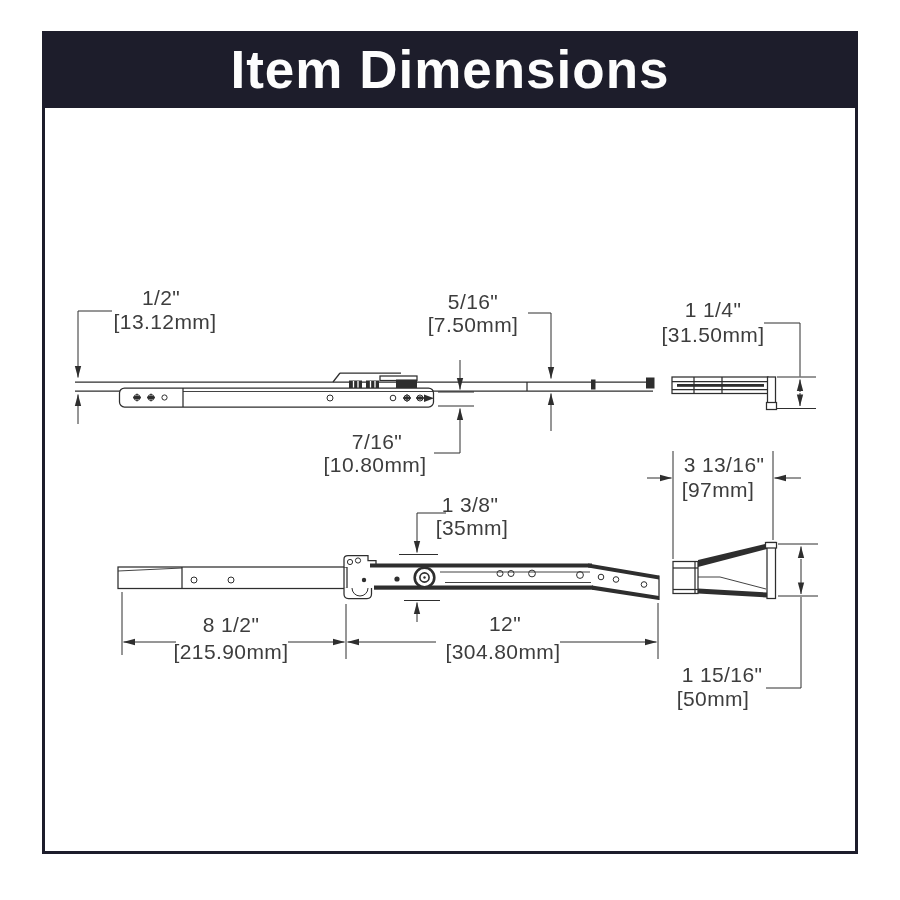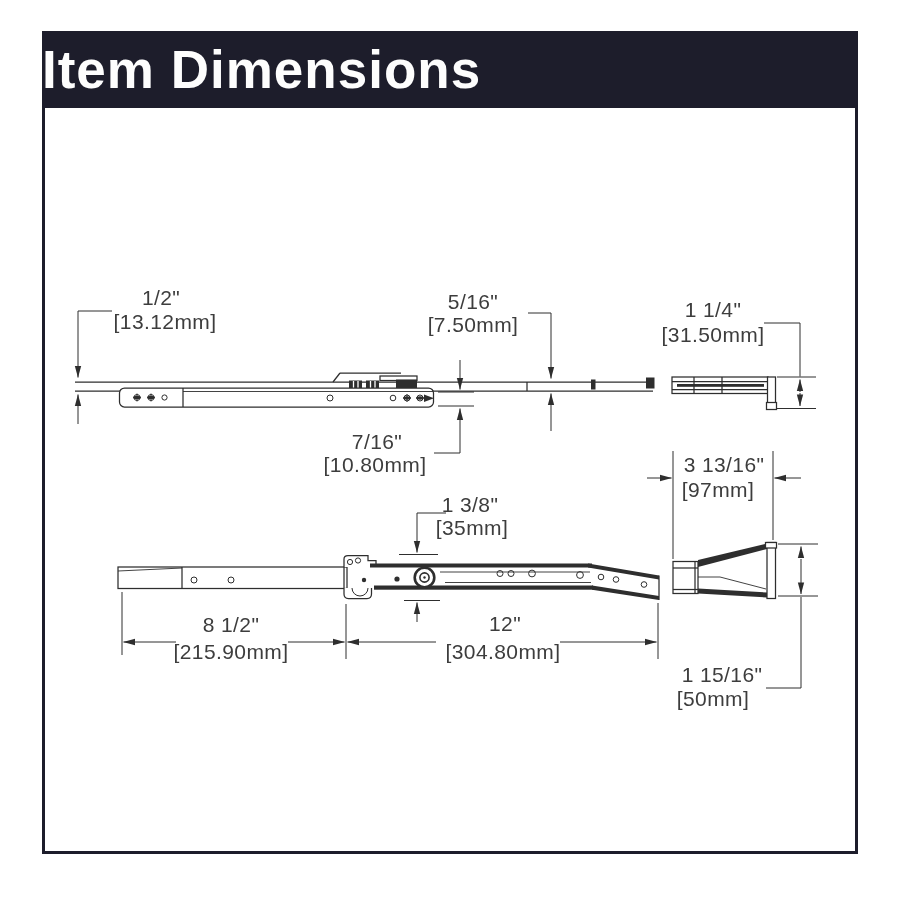--- a/index.html
+++ b/index.html
@@ -7,21 +7,21 @@
     width:900px;height:900px;position:relative;background:#ffffff;
     font-family:"Liberation Sans",sans-serif;overflow:hidden;
   }
   .frame{
     position:absolute;left:42px;top:31px;width:816px;height:823px;
     border:3px solid var(--frame-border,#1d1d2b);box-sizing:border-box;background:#fff;
   }
   .header{
     position:absolute;left:42px;top:31px;width:816px;height:77px;
     background:var(--header-bg,#1d1d2b);
-    display:flex;align-items:center;justify-content:flex-start;box-sizing:border-box;
+    display:flex;align-items:center;justify-content:center;box-sizing:border-box;
   }
   .header .title{
     color:#fdfdfd;font-size:53px;font-weight:bold;letter-spacing:1px;white-space:nowrap;
   }
   svg.drawing{position:absolute;left:0;top:0;color:var(--line,#2e2e2e);}
   .lbl{fill:var(--label-text,#3d3d3d);font-size:21px;text-anchor:middle;letter-spacing:.4px;}
   .s{stroke:currentColor;stroke-width:1.25;fill:none;}
   .sw{stroke:currentColor;stroke-width:1.25;fill:#ffffff;}
   .f{fill:currentColor;stroke:none;}
   .d{stroke:currentColor;stroke-width:1;fill:none;}

